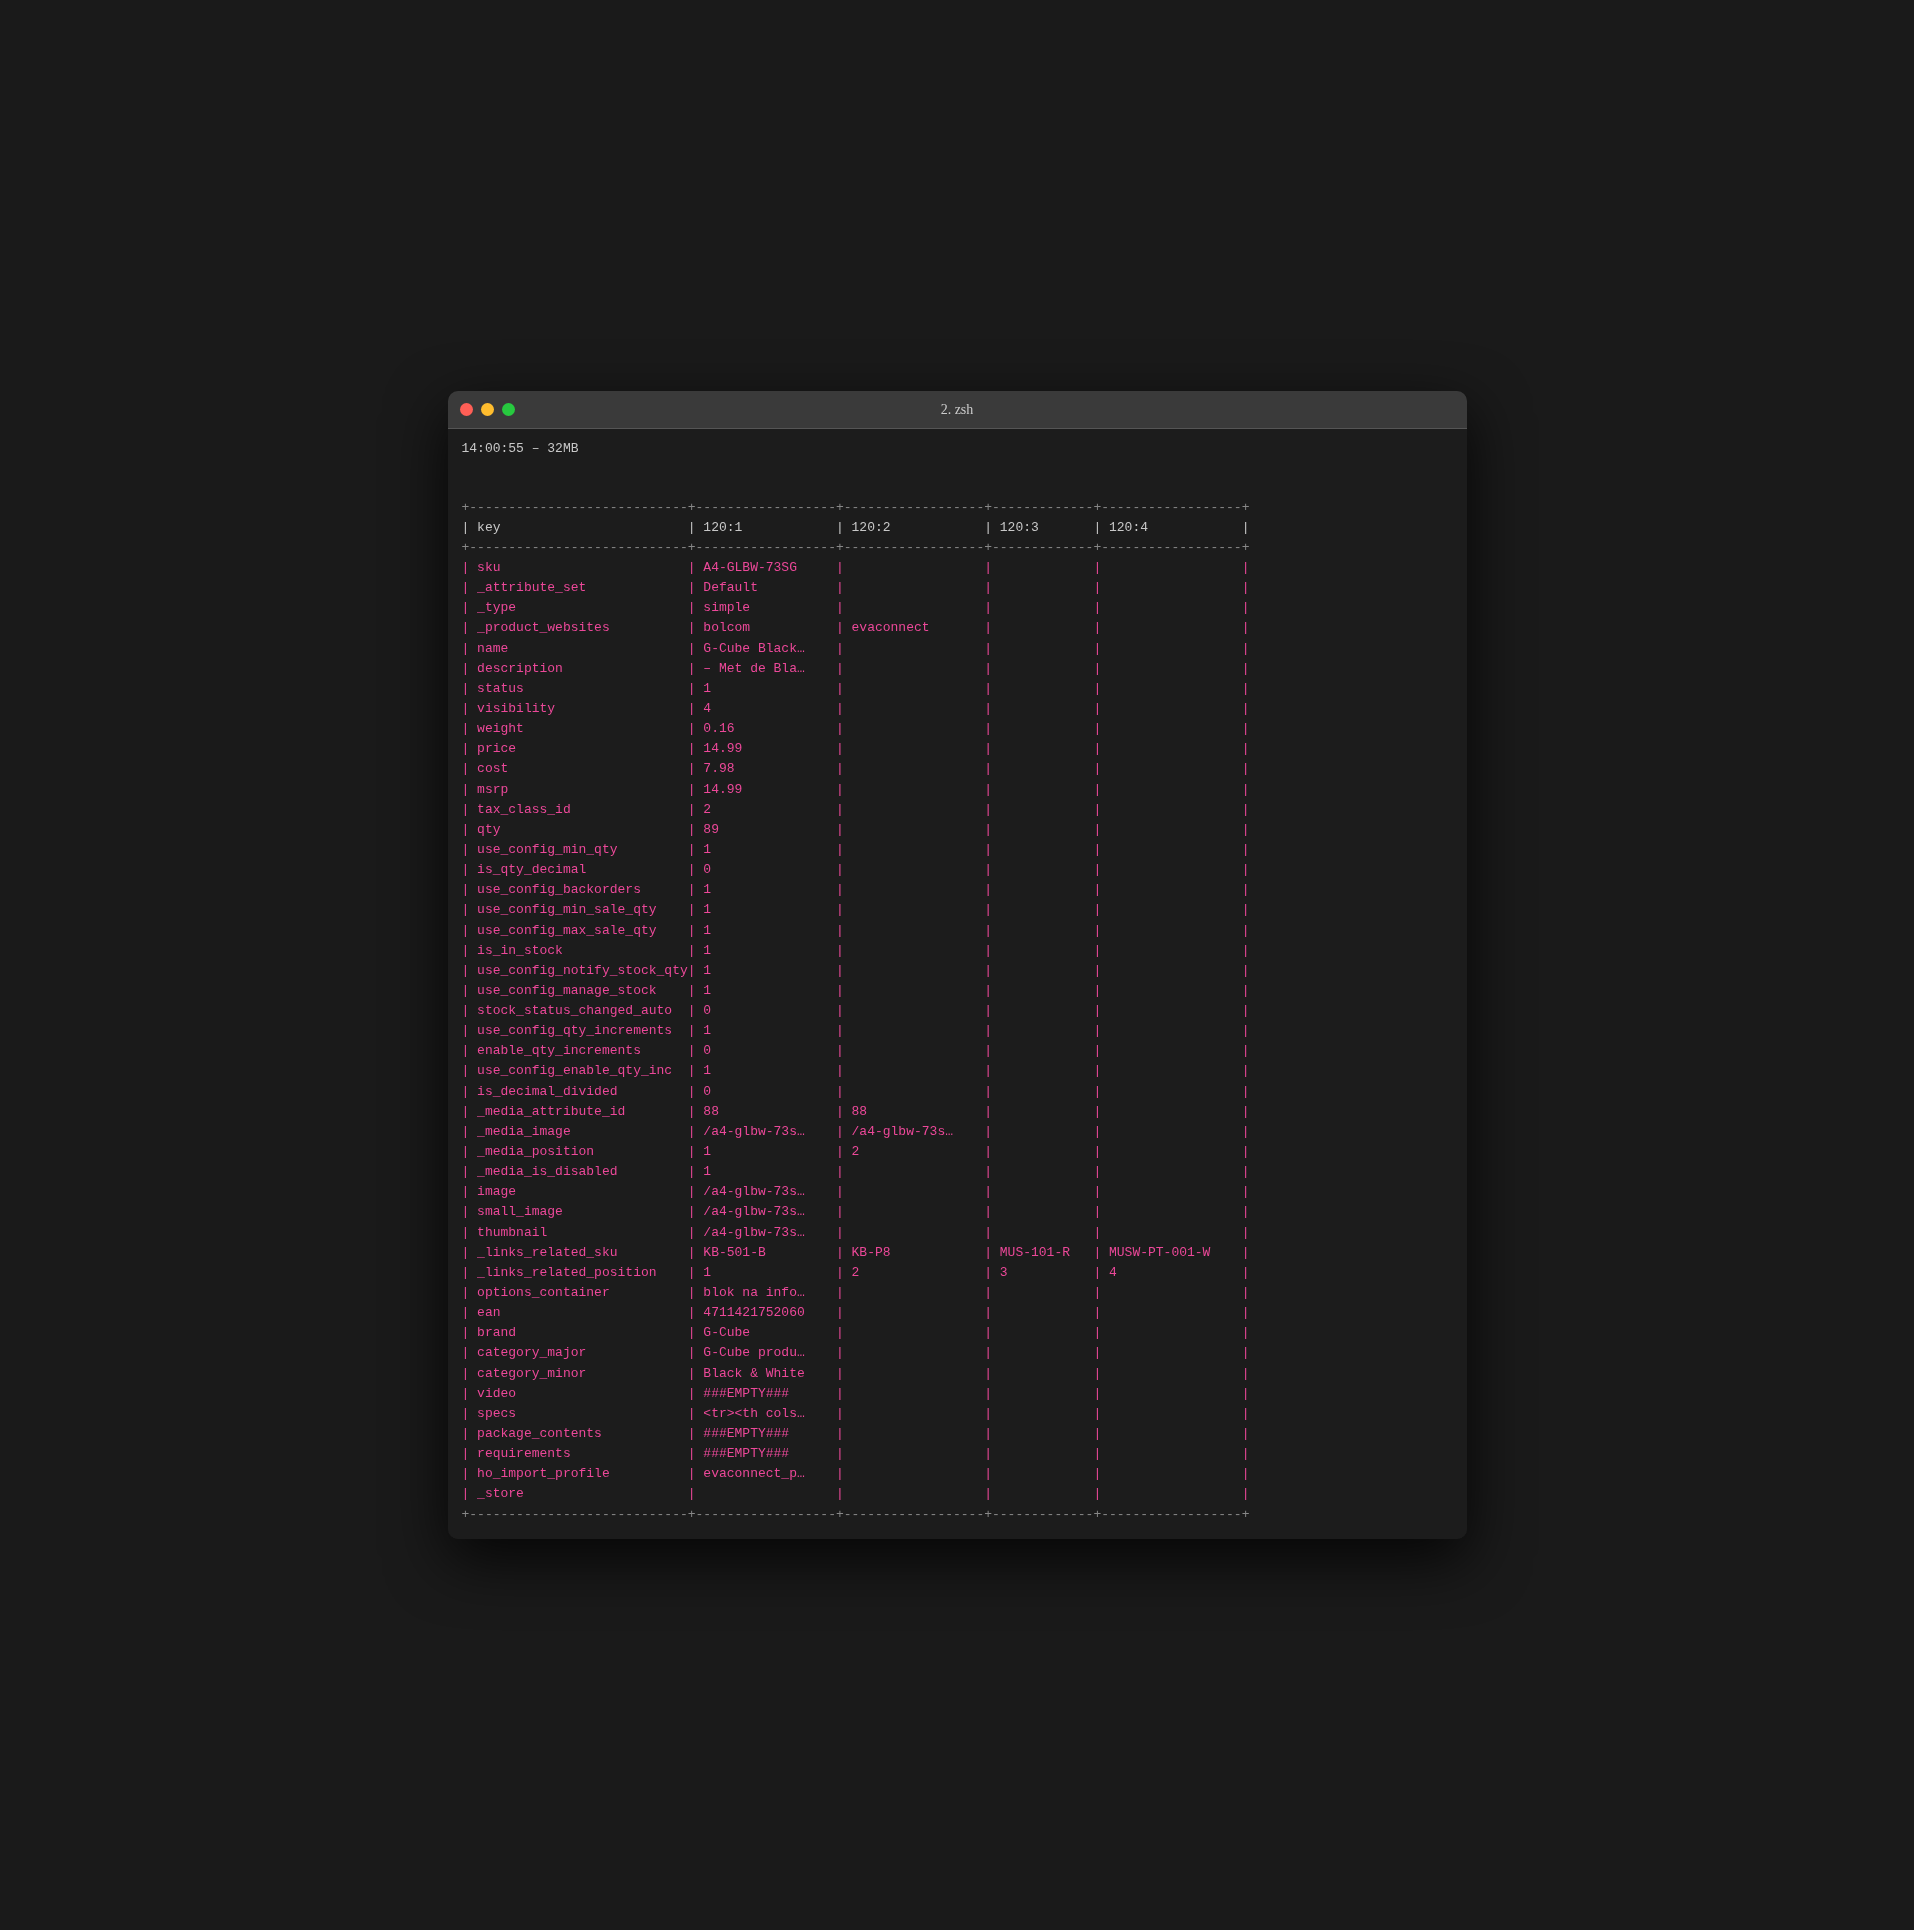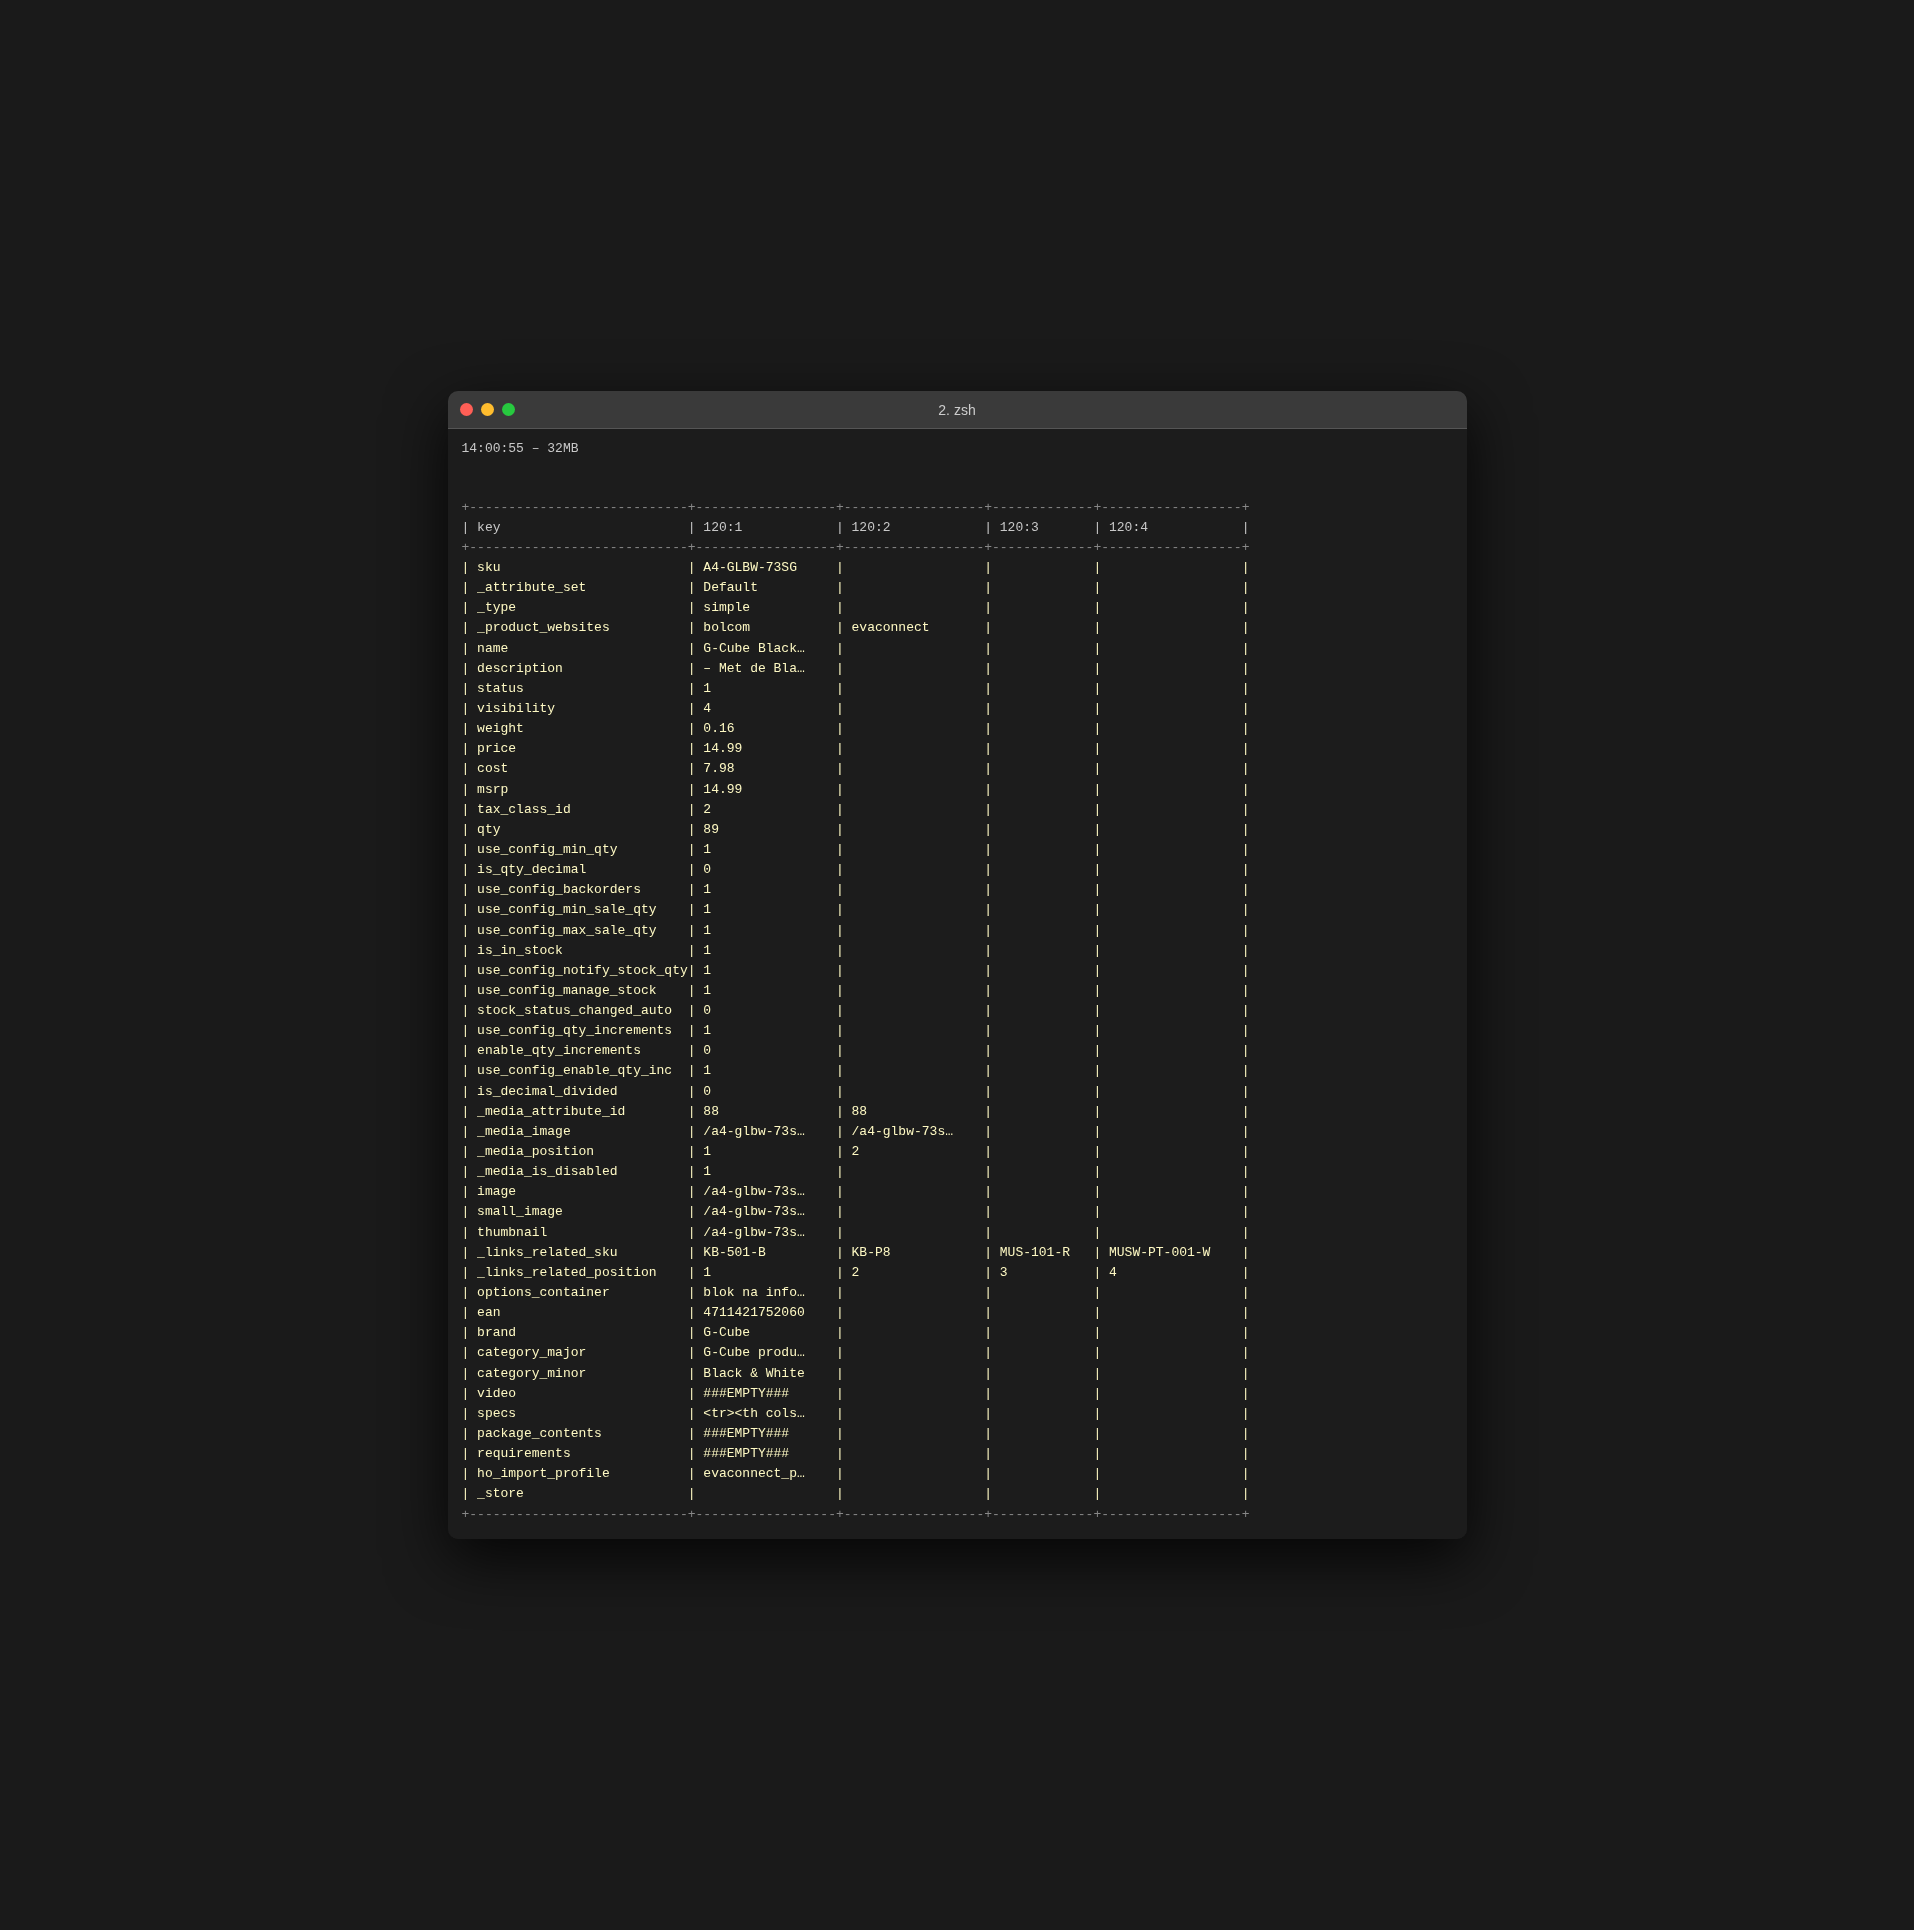--- a/index.html
+++ b/index.html
@@ -39,21 +39,21 @@
       height: 13px;
       border-radius: 50%;
       cursor: pointer;
     }
     .tl-red { background: #ff5f56; }
     .tl-yellow { background: #ffbd2e; }
     .tl-green { background: #27c93f; }
     .titlebar-title {
       color: #cccccc;
       font-size: 14px;
-      font-family: Liberation Sans, sans-serif;
+      font-family: Liberation Serif, serif;
     }
     .terminal-body {
       background: #1c1c1c;
       padding: 10px 14px 14px 14px;
       overflow-y: auto;
     }
     .status-line {
       color: #c8c8c8;
       font-size: 13px;
       margin-bottom: 15px;
@@ -64,21 +64,21 @@
       font-size: 13px;
       color: #c8c8c8;
       line-height: 1.55;
       white-space: pre;
     }
     .table-line {
       display: block;
     }
     .separator { color: #888; }
     .header-row { color: #c8c8c8; }
-    .data-row { color: #fef9c3; }
+    .data-row { color: #ec4899; }
   </style>
 </head>
 <body>
 
 <div class="window">
   <div class="titlebar">
     <div class="traffic-lights">
       <div class="traffic-light tl-red"></div>
       <div class="traffic-light tl-yellow"></div>
       <div class="traffic-light tl-green"></div>

